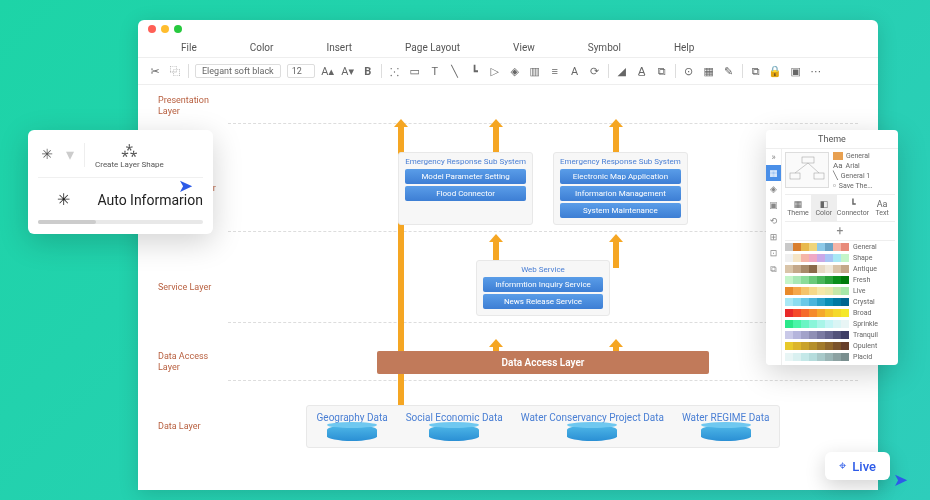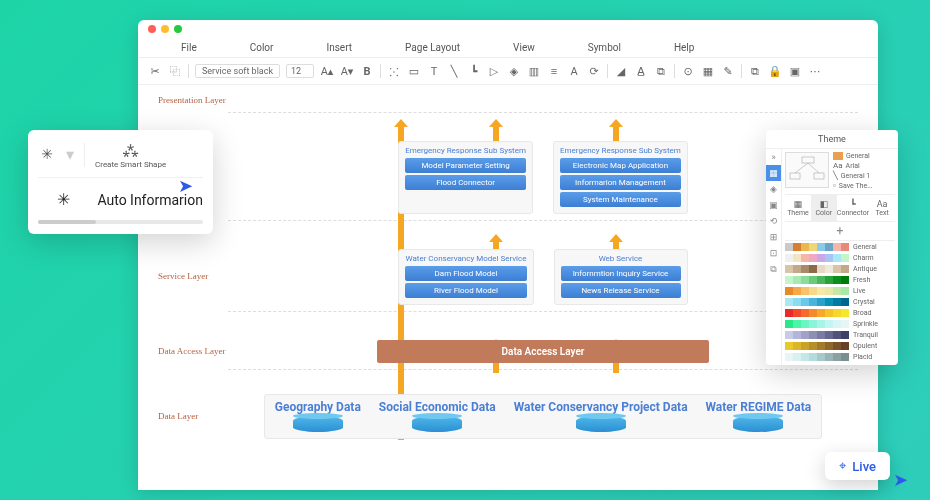--- a/index.html
+++ b/index.html
@@ -16,34 +16,34 @@
 .menubar span { cursor: pointer; margin-left: 31px; }
 
 .toolbar { display: flex; align-items: center; gap: 6px; padding: 4px 10px; border-top: 1px solid #eee; border-bottom: 1px solid #eee; font-size: 10px; color: #666; height: 28px; }
 .toolbar-sep { width: 1px; height: 14px; background: #ddd; }
 .font-select { border: 1px solid #ddd; padding: 1px 6px; font-size: 9px; border-radius: 2px; }
 .size-select { border: 1px solid #ddd; padding: 1px 4px; font-size: 9px; width: 28px; border-radius: 2px; }
 .tool-btn { width: 14px; height: 14px; display: flex; align-items: center; justify-content: center; font-size: 11px; color: #666; cursor: pointer; }
 
 .canvas { position: relative; padding: 10px 20px; height: calc(100% - 70px); overflow: hidden; }
 .layer-row { display: flex; align-items: center; margin-bottom: 6px; position: relative; }
-.layer-label { width: 70px; font-size: 9px; color: #b86040; text-align: left; line-height: 1.2; font-family: Liberation Serif, serif; }
+.layer-label { width: 70px; font-size: 9px; color: #b86040; text-align: left; line-height: 1.2; }
 .layer-content { flex: 1; display: flex; justify-content: center; gap: 20px; position: relative; }
 .layer-divider { border-bottom: 1px dashed #ddd; margin: 2px 0 2px 70px; }
 
 .brown-bar { background: #c17a5a; color: #fff; font-size: 10px; font-weight: 600; padding: 6px 20px; border-radius: 2px; min-width: 280px; text-align: center; }
 
 .subsystem-box { background: #f7f7f7; border: 1px solid #e8e8e8; border-radius: 3px; padding: 4px 6px 6px; }
 .subsystem-title { font-size: 8px; color: #4a7fd4; text-align: center; margin-bottom: 3px; }
 .blue-item { background: linear-gradient(#5a9de8, #3d7ed4); color: #fff; font-size: 8px; padding: 3px 8px; border-radius: 2px; margin-bottom: 2px; text-align: center; min-width: 120px; }
 .blue-item:last-child { margin-bottom: 0; }
 
 .data-cyl-row { display: flex; gap: 18px; justify-content: center; }
 .data-cyl-item { text-align: center; }
-.data-cyl-label { font-size: 12px; color: #4a7fd4; margin-bottom: 2px; line-height: 1.1; font-weight: bold; }
+.data-cyl-label { font-size: 10px; color: #4a7fd4; margin-bottom: 2px; line-height: 1.1; }
 .data-cyl { width: 50px; height: 16px; background: linear-gradient(#4fb8e8, #2a8fd4); border-radius: 50% / 30%; position: relative; margin: 0 auto; }
 .data-cyl::before { content: ""; position: absolute; top: -3px; left: 0; right: 0; height: 6px; background: #6fc8f0; border-radius: 50%; }
 
 .arrow { position: absolute; width: 6px; background: #f5a623; }
 .arrow::after { content: ""; position: absolute; top: -6px; left: -4px; border-left: 7px solid transparent; border-right: 7px solid transparent; border-bottom: 8px solid #f5a623; }
 
 
 .popup-smart { position: absolute; left: 28px; top: 130px; width: 185px; background: #fff; border-radius: 6px; box-shadow: 0 8px 30px rgba(0,0,0,0.18); padding: 10px; }
 .popup-top { display: flex; align-items: center; gap: 10px; margin-bottom: 12px; padding-bottom: 8px; border-bottom: 1px solid #f0f0f0; }
 .popup-top-item { text-align: center; font-size: 8px; color: #555; }
@@ -99,21 +99,21 @@
     <span>Page Layout</span>
     <span>View</span>
     <span>Symbol</span>
     <span>Help</span>
   </div>
 
   <div class="toolbar">
     <span class="tool-btn">✂</span>
     <span class="tool-btn">⿻</span>
     <span class="toolbar-sep"></span>
-    <span class="font-select">Service soft black</span>
+    <span class="font-select">Elegant soft black</span>
     <span class="size-select">12</span>
     <span class="tool-btn">A▴</span>
     <span class="tool-btn">A▾</span>
     <span class="tool-btn" style="font-weight:bold">B</span>
     <span class="toolbar-sep"></span>
     <span class="tool-btn">⁙</span>
     <span class="tool-btn">▭</span>
     <span class="tool-btn">T</span>
     <span class="tool-btn">╲</span>
     <span class="tool-btn">┗</span>
@@ -169,25 +169,20 @@
           <div class="blue-item">System Maintenance</div>
         </div>
       </div>
     </div>
     <div class="layer-divider"></div>
 
     <div class="layer-row" style="margin-top:28px">
       <div class="layer-label">Service Layer</div>
       <div class="layer-content">
         <div class="subsystem-box">
-          <div class="subsystem-title">Water Conservancy Model Service</div>
-          <div class="blue-item">Dam Flood Model</div>
-          <div class="blue-item">River Flood Model</div>
-        </div>
-        <div class="subsystem-box">
           <div class="subsystem-title">Web Service</div>
           <div class="blue-item">Infornmtion Inquiry Service</div>
           <div class="blue-item">News Release Service</div>
         </div>
       </div>
     </div>
     <div class="layer-divider"></div>
 
     <div class="layer-row" style="margin-top:28px">
       <div class="layer-label">Data Access Layer</div>
@@ -227,21 +222,21 @@
 
 <div class="popup-smart">
   <div class="popup-top">
     <div class="popup-top-item">
       <div class="popup-icon">✳</div>
     </div>
     <div style="color:#ccc">▾</div>
     <div style="width:1px;height:24px;background:#eee"></div>
     <div class="popup-top-item">
       <div class="popup-icon">⁂</div>
-      <div>Create Smart Shape</div>
+      <div>Create Layer Shape</div>
     </div>
   </div>
   <div class="popup-main">
     <div class="popup-icon">✳</div>
     <span>Auto Informarion</span>
   </div>
   <div class="popup-slider"></div>
   <div class="popup-cursor">➤</div>
 </div>
 
@@ -325,21 +320,21 @@
             <div class="swatches">
               <div class="sw" style="background: rgb(240, 240, 240);"></div>
               <div class="sw" style="background: rgb(245, 228, 196);"></div>
               <div class="sw" style="background: rgb(245, 181, 168);"></div>
               <div class="sw" style="background: rgb(240, 168, 196);"></div>
               <div class="sw" style="background: rgb(201, 168, 232);"></div>
               <div class="sw" style="background: rgb(168, 196, 245);"></div>
               <div class="sw" style="background: rgb(168, 232, 245);"></div>
               <div class="sw" style="background: rgb(196, 245, 201);"></div>
             </div>
-            <div class="sw-label">Charm</div>
+            <div class="sw-label">Shape</div>
           </div>
           <div class="swatch-row">
             <div class="swatches">
               <div class="sw" style="background: rgb(217, 196, 168);"></div>
               <div class="sw" style="background: rgb(196, 168, 138);"></div>
               <div class="sw" style="background: rgb(168, 138, 106);"></div>
               <div class="sw" style="background: rgb(138, 106, 74);"></div>
               <div class="sw" style="background: rgb(232, 217, 196);"></div>
               <div class="sw" style="background: rgb(240, 232, 217);"></div>
               <div class="sw" style="background: rgb(217, 196, 168);"></div>

